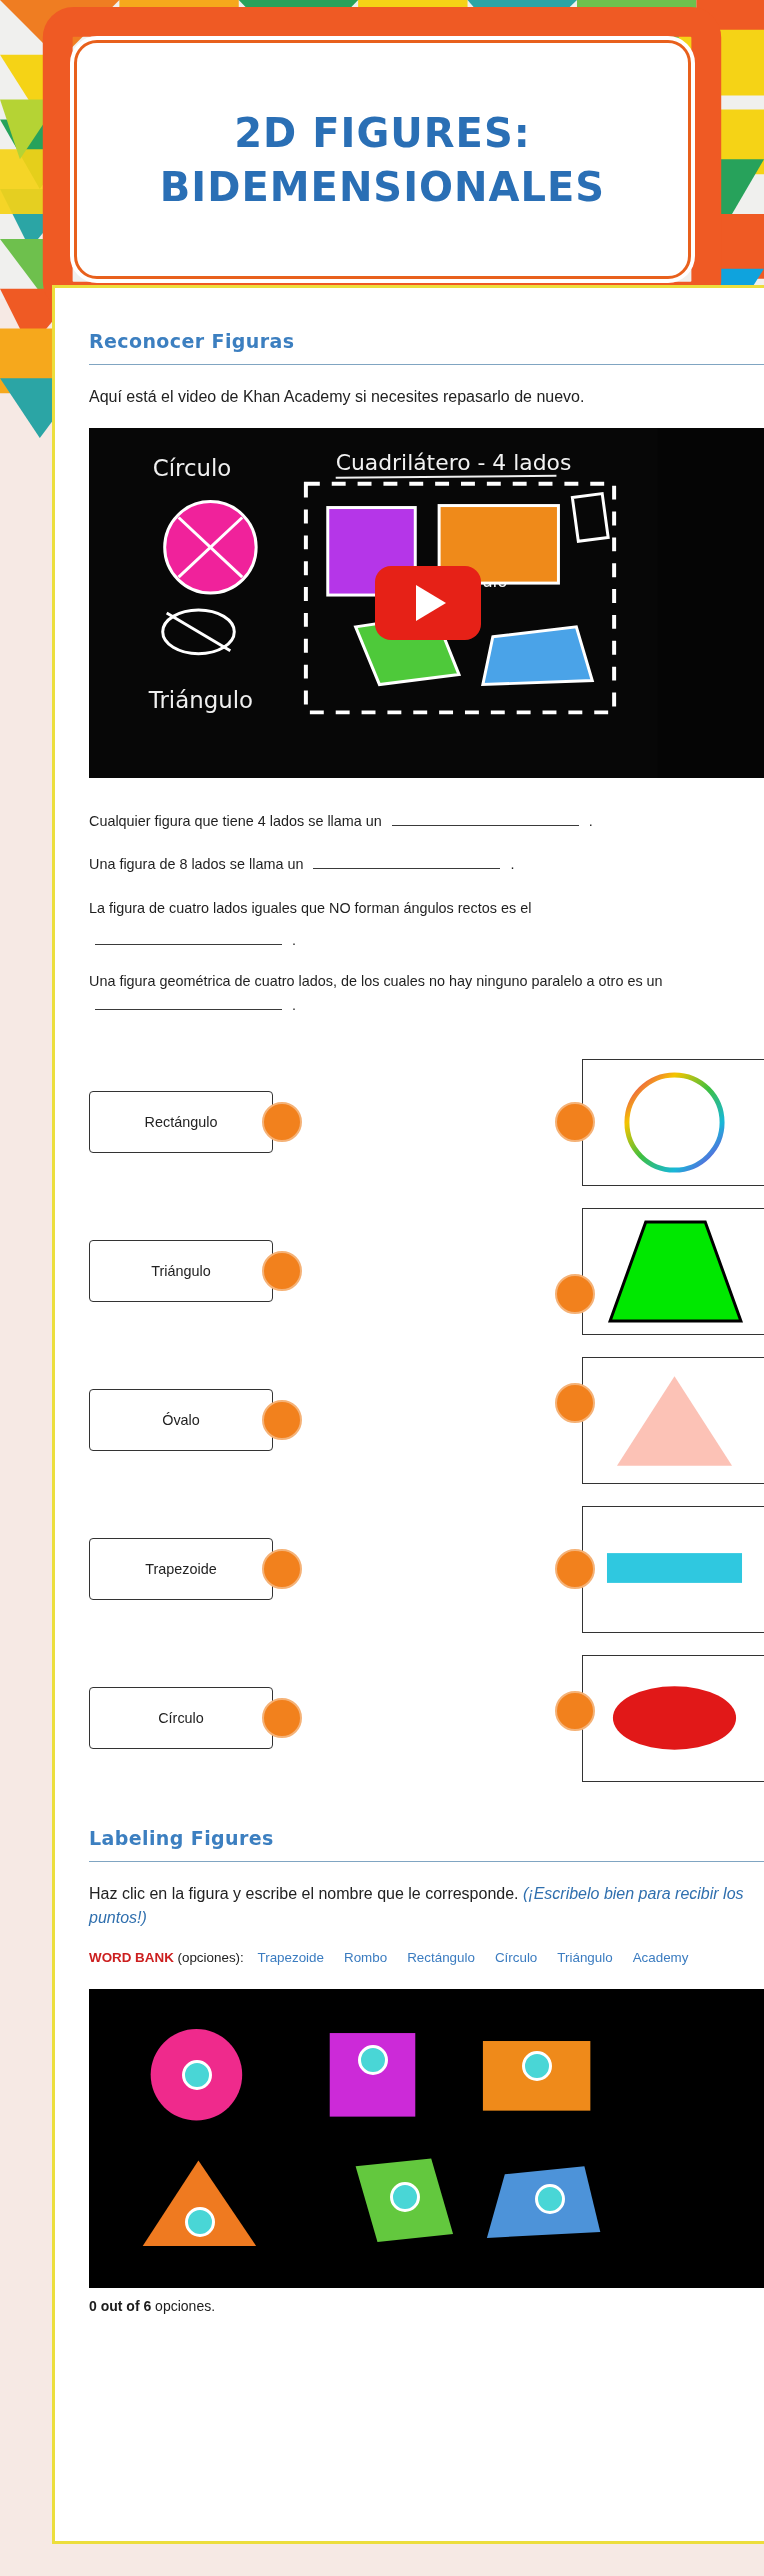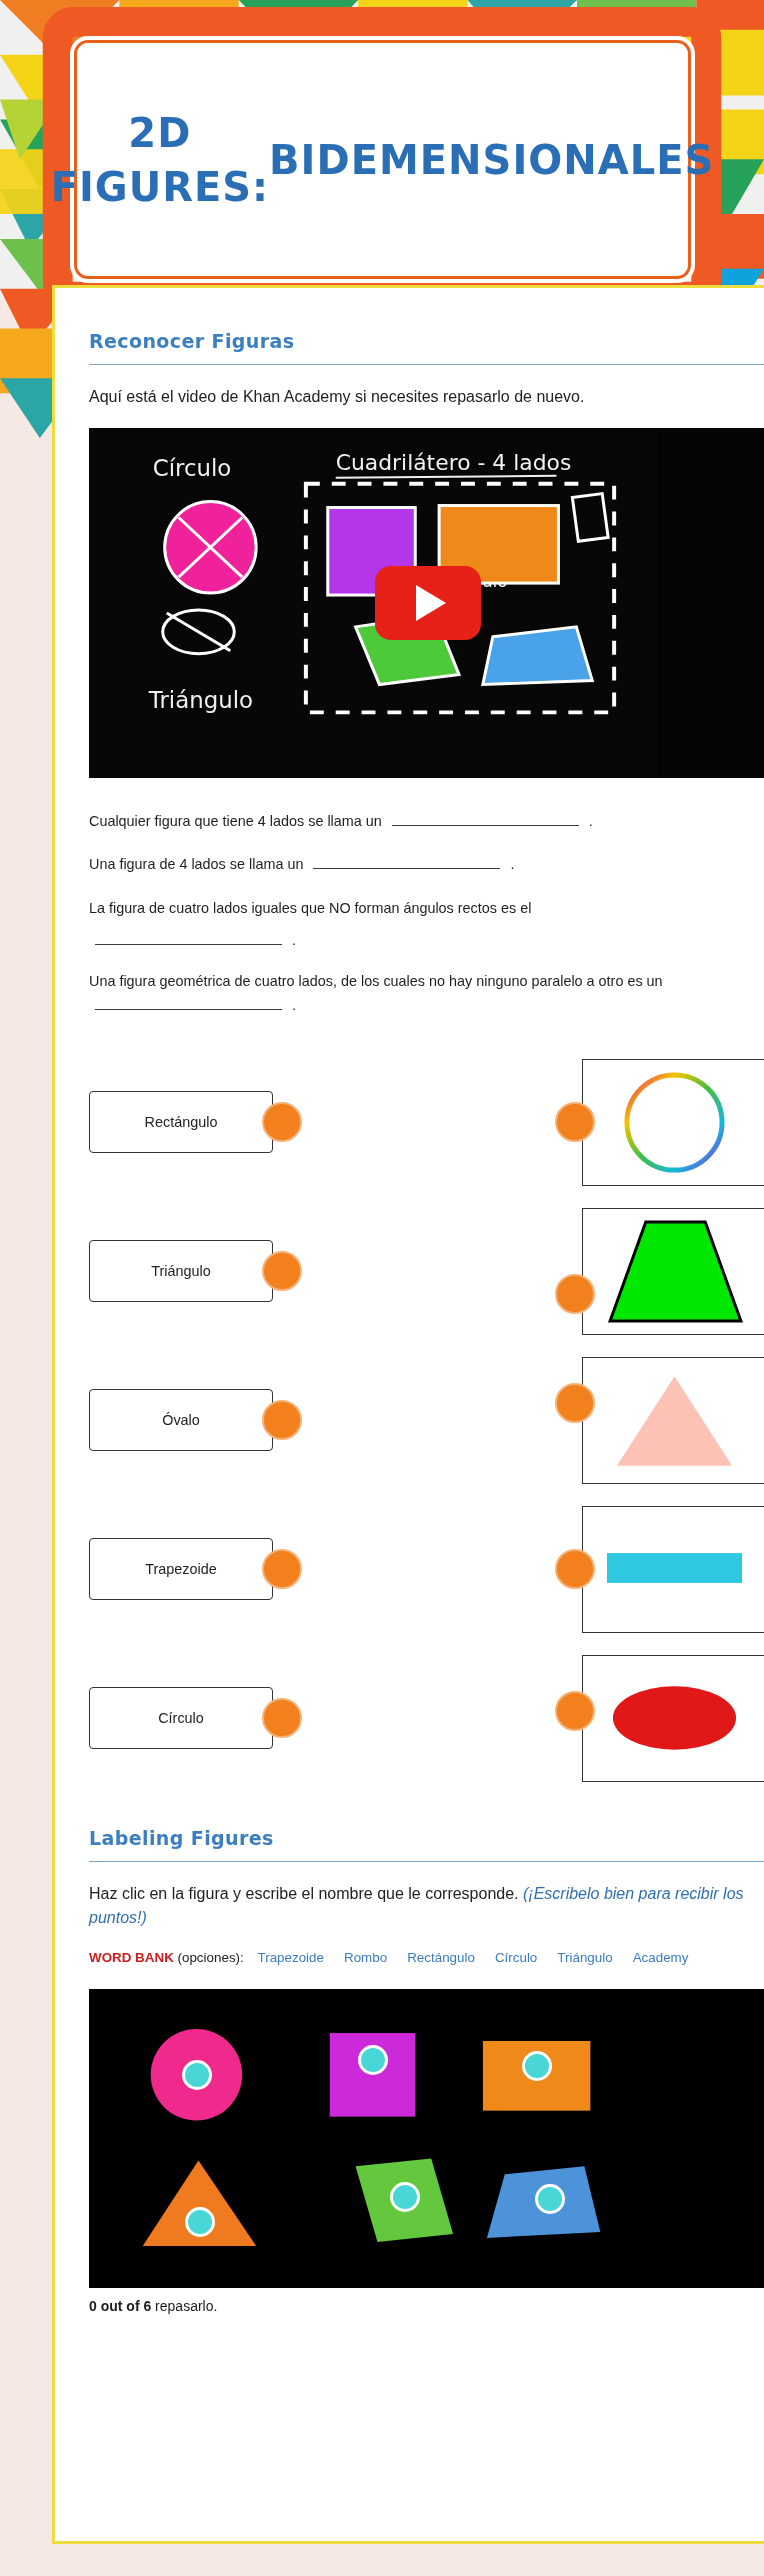--- a/index.html
+++ b/index.html
@@ -11,23 +11,23 @@
     position:relative;
     overflow:hidden;
   }
 
   
   #deco-bg { position:absolute; inset:0; z-index:0; }
 
   
   .title-card{
     position:absolute; left:74px; top:40px; width:617px; height:239px;
-    background:#ffffff; border:3px solid #e8601c; border-radius:14px;
+    background:#ffffff; border:3px solid #e8601c; border-radius:23px;
     box-shadow:0 0 0 4px #ffffff;
-    display:flex; align-items:center; justify-content:center;
+    display:flex; flex-direction:column; align-items:center; justify-content:center;
     z-index:3;
   }
   .title-text{
     font-family:"DejaVu Sans", sans-serif;
     color:#2a6fb5; font-weight:bold; font-size:40px; line-height:1.35;
     text-align:center; letter-spacing:1px;
     text-transform:uppercase;
   }
 
   
@@ -204,21 +204,21 @@
     </div>
   </div>
 
   <div class="fib">
     <p>
       <span>Cualquier figura que tiene 4 lados se llama un</span>
       <span class="blank"></span>
       <span>.</span>
     </p>
     <p>
-      <span>Una figura de 4 lados se llama un</span>
+      <span>Una figura de 8 lados se llama un</span>
       <span class="blank"></span>
       <span>.</span>
     </p>
     <p>
       <span>La figura de cuatro lados iguales que NO forman ángulos rectos es el</span>
       <br>
       <span class="blank"></span>
       <span>.</span>
     </p>
     <p style="line-height:1.7;">
@@ -345,18 +345,18 @@
     </svg>
     <div class="hotspot" style="left:93px;top:71px;"></div>
     <div class="hotspot" style="left:269px;top:56px;"></div>
     <div class="hotspot" style="left:433px;top:62px;"></div>
     <div class="hotspot" style="left:96px;top:218px;"></div>
     <div class="hotspot" style="left:301px;top:193px;"></div>
     <div class="hotspot" style="left:446px;top:195px;"></div>
   </div>
 
   <p class="completed">
-    <b>0 out of 6</b><span> repasarlo.</span>
+    <b>0 out of 6</b><span> opciones.</span>
   </p>
 
  </div>
 </div>
 
 
 </body></html>

